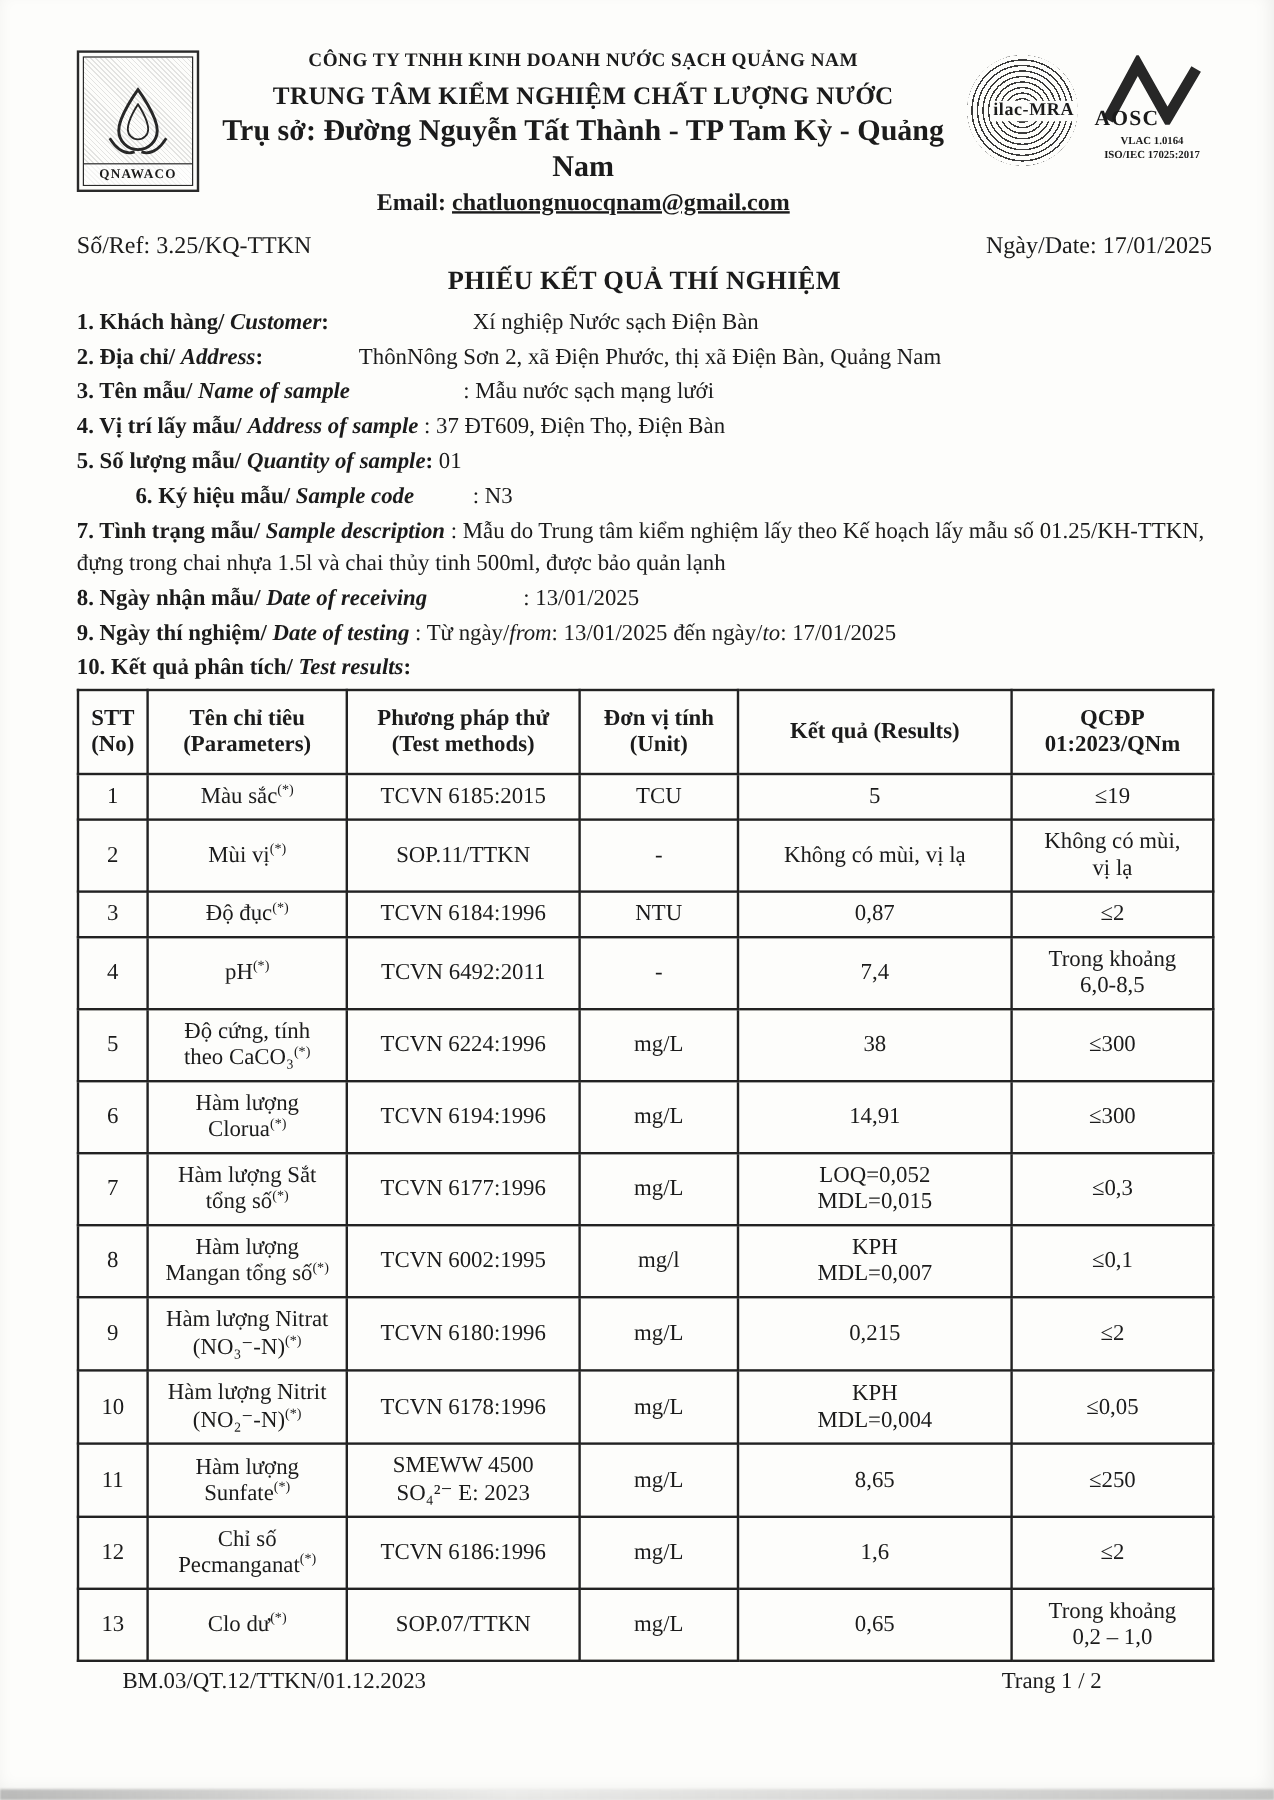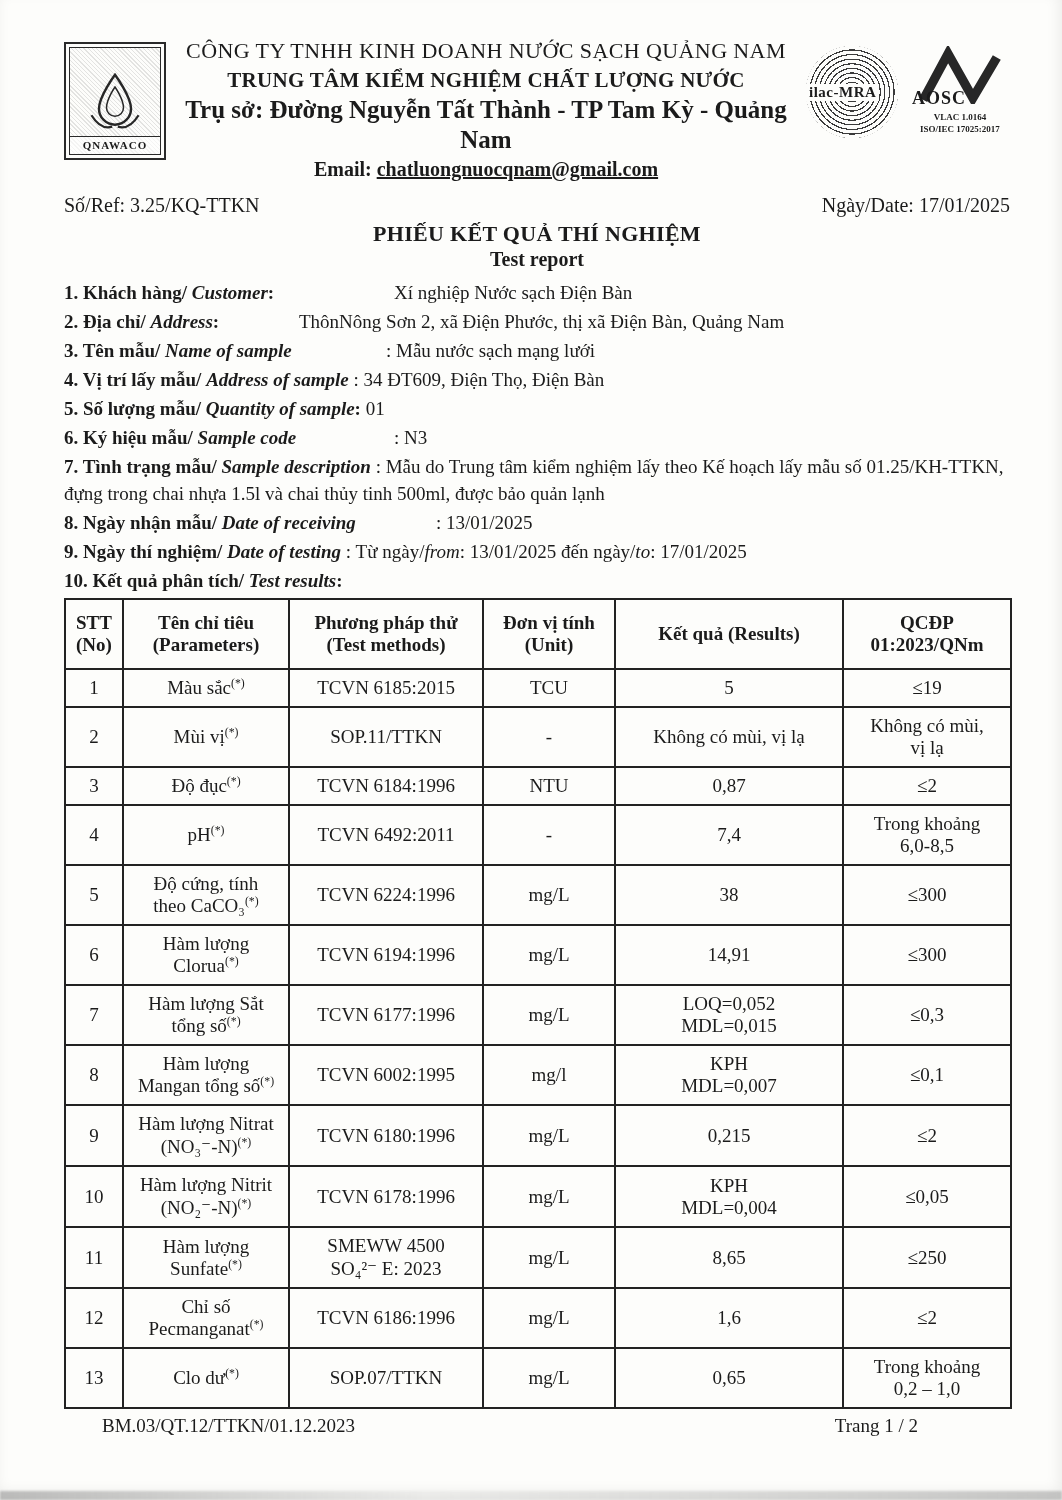--- a/index.html
+++ b/index.html
@@ -26,31 +26,31 @@
     display:flex;flex-direction:column;align-items:center;justify-content:flex-end;
     background:repeating-linear-gradient(45deg,rgba(40,40,40,.12) 0 1px,transparent 1px 3px);
   }
   .stamp svg{display:block;margin:2px auto 0;}
   .stamp-name{
     font-size:11px;font-weight:bold;letter-spacing:1px;
     border-top:1px solid #2a2a2a;width:100%;text-align:center;
     padding:2px 0 3px;background:rgba(255,255,255,.6);
   }
   .hdr-center{flex:1 1 auto;text-align:center;padding:0 6px;margin-top:2px;}
-  .hdr-line1{font-size:22px;font-weight:normal;letter-spacing:.4px;line-height:29px;}
+  .hdr-line1{font-size:16px;font-weight:bold;letter-spacing:.4px;line-height:29px;}
   .hdr-line2{font-size:21px;font-weight:bold;letter-spacing:.3px;line-height:30px;}
   .hdr-line3{font-size:25px;font-weight:bold;line-height:30px;}
   .hdr-line4{font-size:20px;font-weight:bold;line-height:29px;}
   .hdr-line5{font-size:20px;font-weight:bold;line-height:29px;}
   .hdr-email{text-decoration:underline;}
   .hdr-right{flex:0 0 auto;display:flex;gap:12px;align-items:flex-start;margin-top:12px;}
   .ilac{
     width:92px;height:92px;border-radius:50%;
     background:repeating-radial-gradient(circle at 50% 50%,#3a3a3a 0 1.2px,transparent 1.2px 4.6px);
-    display:flex;align-items:center;justify-content:flex-start;
+    display:flex;align-items:center;justify-content:flex-end;
   }
   .ilac-band{
     background:#fdfdfb;font-weight:bold;font-size:15px;letter-spacing:.5px;
     padding:0 3px;line-height:17px;
   }
   .aosc{width:100px;text-align:center;}
   .aosc svg{display:block;margin:0 auto;}
   .aosc-name{font-size:18px;font-weight:bold;letter-spacing:1px;text-align:left;margin:-16px 0 2px 2px;}
   .aosc-sub{font-size:9px;font-weight:bold;line-height:12px;}
   
@@ -59,21 +59,21 @@
   .subtitle{text-align:center;font-size:20px;font-weight:bold;margin-top:1px;}
   
   .fields{margin-top:8px;font-size:19px;line-height:27px;}
   .field{margin:2px 0;}
   .flabel{font-weight:bold;display:inline-block;}
   .flabel em{}
   .f1 .flabel{min-width:330px;}
   .f2 .flabel{min-width:235px;}
   .f3 .flabel{min-width:322px;}
   .f5 .flabel{min-width:0;}
-  .f6 .flabel{min-width:330px;}
+  .f6 .flabel{min-width:330px;text-align:center;}
   .f8 .flabel{min-width:372px;}
   .fvalue{display:inline;}
   .fvalue .it{font-style:italic;}
   
   table.results{
     border-collapse:collapse;table-layout:fixed;
     width:946px;margin-top:4px;font-size:19px;
   }
   table.results th,table.results td{
     border:2px solid #222;text-align:center;vertical-align:middle;
@@ -142,27 +142,26 @@
       </div>
     </div>
   </div>
 
   <div class="refrow">
     <span>Số/Ref: 3.25/KQ-TTKN</span>
     <span>Ngày/Date: 17/01/2025</span>
   </div>
 
   <div class="title">PHIẾU KẾT QUẢ THÍ NGHIỆM</div>
-  <div class="subtitle">Test report</div>
 
   <div class="fields" id="fields">
       <div class="field f1"><span class="flabel">1. Khách hàng/ <em>Customer</em>:</span><span class="fvalue">Xí nghiệp Nước sạch Điện Bàn</span></div>
       <div class="field f2"><span class="flabel">2. Địa chỉ/ <em>Address</em>:</span><span class="fvalue">ThônNông Sơn 2, xã Điện Phước, thị xã Điện Bàn, Quảng Nam</span></div>
       <div class="field f3"><span class="flabel">3. Tên mẫu/ <em>Name of sample</em></span><span class="fvalue">: Mẫu nước sạch mạng lưới</span></div>
-      <div class="field f4"><span class="flabel">4. Vị trí lấy mẫu/ <em>Address of sample</em></span><span class="fvalue"> : 34 ĐT609, Điện Thọ, Điện Bàn</span></div>
+      <div class="field f4"><span class="flabel">4. Vị trí lấy mẫu/ <em>Address of sample</em></span><span class="fvalue"> : 37 ĐT609, Điện Thọ, Điện Bàn</span></div>
       <div class="field f5"><span class="flabel">5. Số lượng mẫu/ <em>Quantity of sample</em>:</span><span class="fvalue"> 01</span></div>
       <div class="field f6"><span class="flabel">6. Ký hiệu mẫu/ <em>Sample code</em></span><span class="fvalue">: N3</span></div>
       <div class="field f7"><span class="flabel">7. Tình trạng mẫu/ <em>Sample description</em></span><span class="fvalue"> : Mẫu do Trung tâm kiểm nghiệm lấy theo Kế hoạch lấy mẫu số 01.25/KH-TTKN, đựng trong chai nhựa 1.5l và chai thủy tinh 500ml, được bảo quản lạnh</span></div>
       <div class="field f8"><span class="flabel">8. Ngày nhận mẫu/ <em>Date of receiving</em></span><span class="fvalue">: 13/01/2025</span></div>
       <div class="field f9"><span class="flabel">9. Ngày thí nghiệm/ <em>Date of testing</em></span><span class="fvalue"> : <span>Từ ngày/</span><span class="it">from</span><span>: 13/01/2025  đến ngày/</span><span class="it">to</span><span>: 17/01/2025</span></span></div>
       <div class="field f10"><span class="flabel">10. Kết quả phân tích/ <em>Test results</em>:</span><span class="fvalue"></span></div>
     </div>
 
   <table class="results" id="results-table">
     <colgroup>

